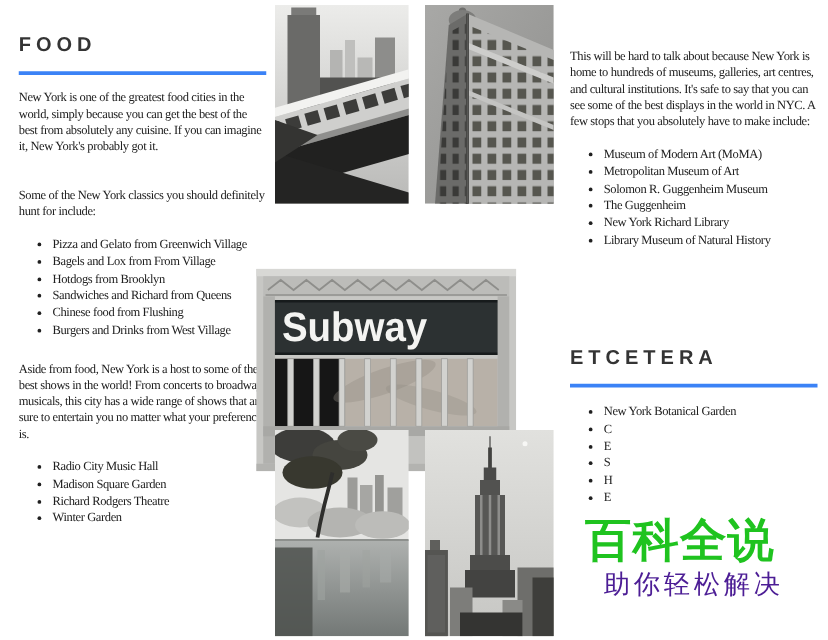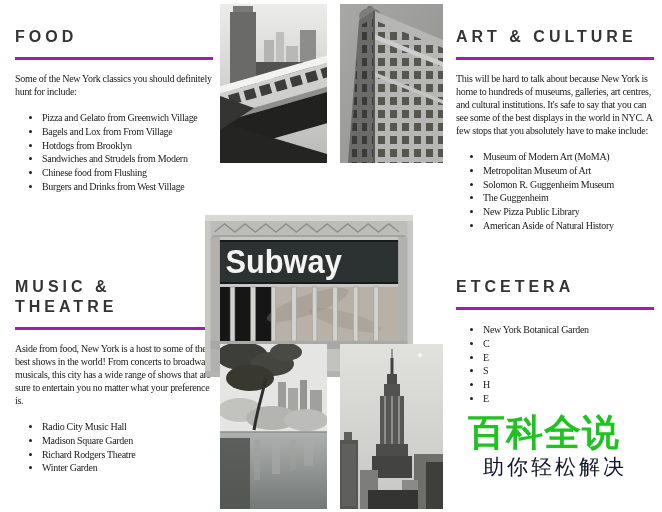--- a/index.html
+++ b/index.html
@@ -10,27 +10,27 @@
   
   .sec { position:absolute; width:198px; }
   #sec-food  { left:15px;  top:27px; }
   #sec-music { left:15px;  top:277px; }
   #sec-art   { left:456px; top:27px; }
   #sec-etc   { left:456px; top:277px; }
   .sec h2 {
     font-family:"Liberation Sans", sans-serif;
     font-size:16px; font-weight:bold; letter-spacing:4px;
     color:#343434; margin:0; line-height:20px;
-    padding-bottom:10px; border-bottom:3px solid #a21caf;
+    padding-bottom:10px; border-bottom:3px solid #3b82f6;
   }
   .sec p {
     font-size:10px; line-height:13px; letter-spacing:-0.3px;
     margin:12px 0 0 0; color:#202020;
   }
-  .sec p + p { margin-top:13px; }
+  .sec p + p { margin-top:26px; }
   .sec ul {
     margin:13px 0 0 0; padding-left:27px; list-style:disc;
     font-size:10px; letter-spacing:-0.3px; color:#202020;
   }
   .sec li { line-height:13.8px; }
   
   .photo { position:absolute; margin:0; padding:0; }
   .photo svg { display:block; width:100%; height:100%; }
   #photo-train    { left:220px; top:4px;   width:107px; height:159px; }
   #photo-flatiron { left:340px; top:4px;   width:103px; height:159px; }
@@ -45,52 +45,51 @@
   .wm-title { font-size:37px; font-weight:bold; line-height:42px; letter-spacing:1px; }
   .wm-sub   { font-size:21px; line-height:26px; letter-spacing:3px; padding-left:15px; }
 </style>
 </head>
 <body>
 
 <div class="page">
 
   <section class="sec" id="sec-food">
     <h2>FOOD</h2>
+    <p>New York is one of the greatest food cities in the world, simply because you can get the best of the best from absolutely any cuisine. If you can imagine it, New York's probably got it.</p>
     <p>Some of the New York classics you should definitely hunt for include:</p>
     <ul>
       <li>Pizza and Gelato from Greenwich Village</li>
       <li>Bagels and Lox from From Village</li>
       <li>Hotdogs from Brooklyn</li>
-      <li>Sandwiches and Strudels from Modern</li>
+      <li>Sandwiches and Richard from Queens</li>
       <li>Chinese food from Flushing</li>
       <li>Burgers and Drinks from West Village</li>
     </ul>
   </section>
 
   <section class="sec" id="sec-music">
-    <h2>MUSIC &amp; THEATRE</h2>
     <p>Aside from food, New York is a host to some of the best shows in the world! From concerts to broadway musicals, this city has a wide range of shows that are sure to entertain you no matter what your preference is.</p>
     <ul>
       <li>Radio City Music Hall</li>
       <li>Madison Square Garden</li>
       <li>Richard Rodgers Theatre</li>
       <li>Winter Garden</li>
     </ul>
   </section>
 
   <section class="sec" id="sec-art">
-    <h2>ART &amp; CULTURE</h2>
     <p>This will be hard to talk about because New York is home to hundreds of museums, galleries, art centres, and cultural institutions. It's safe to say that you can see some of the best displays in the world in NYC. A few stops that you absolutely have to make include:</p>
     <ul>
       <li>Museum of Modern Art (MoMA)</li>
       <li>Metropolitan Museum of Art</li>
       <li>Solomon R. Guggenheim Museum</li>
       <li>The Guggenheim</li>
-      <li>New Pizza Public Library</li>
-      <li>American Aside of Natural History</li>
+      <li>New York Richard Library</li>
+      <li>Library Museum of Natural History</li>
     </ul>
   </section>
 
   <section class="sec" id="sec-etc">
     <h2>ETCETERA</h2>
     <ul>
       <li>New York Botanical Garden</li>
       <li>C</li>
       <li>E</li>
       <li>S</li>
@@ -254,16 +253,16 @@
       <rect x="20" y="126" width="18" height="39" fill="#7d7d7a"></rect>
       <rect x="74" y="110" width="29" height="55" fill="#6e6e6b"></rect>
       <rect x="86" y="118" width="17" height="47" fill="#3e3e3b"></rect>
       <rect x="62" y="136" width="16" height="29" fill="#8a8a87"></rect>
       <rect x="28" y="146" width="50" height="19" fill="#343432"></rect>
     </svg>
   </figure>
 
   <div class="watermark">
     <div class="wm-title" style="color: rgb(31, 195, 31);">百科全说</div>
-    <div class="wm-sub" style="color: #0f172a; font-family: Liberation Serif, serif;">助你轻松解决</div>
+    <div class="wm-sub" style="color: #4c1d95; font-family: Liberation Serif, serif;">助你轻松解决</div>
   </div>
 
 </div>
 
 </body></html>

